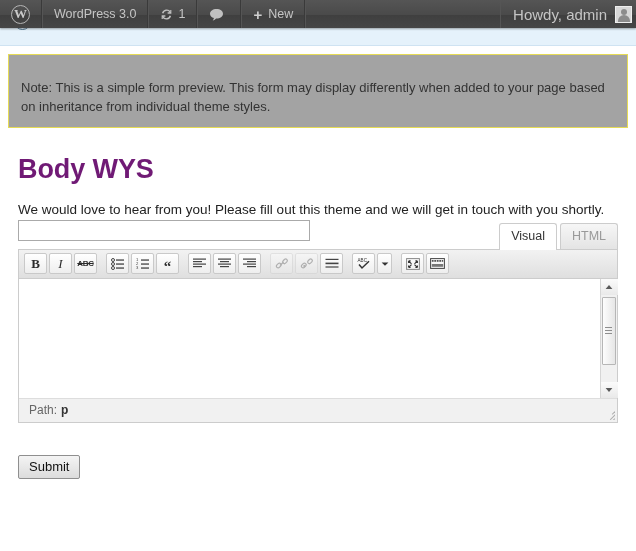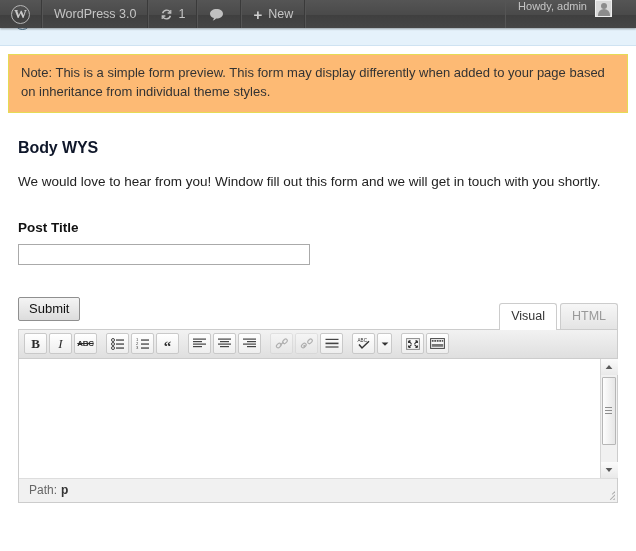--- a/index.html
+++ b/index.html
@@ -43,23 +43,24 @@
     line-height: 28px;
   }
   .ab-item:first-child { border-left: none; }
   .ab-spacer {
     flex: 1 1 auto;
     border-left: 1px solid #555555;
   }
   .ab-right {
     margin-left: auto;
     display: flex;
-    padding: 0 24px 0 12px;
+    align-items: center;
+    padding: 0 4px 0 12px;
     color: #c5c5c5;
-    font-size: 11px;
+    font-size: 15px;
     border-left: 1px solid #555555;
     cursor: pointer;
   }
   .wp-logo {
     width: 19px; height: 19px;
     border-radius: 50%;
     border: 1.6px solid #b4b4b4;
     color: #c9c9c9;
     display: flex;
     align-items: center;
@@ -161,37 +162,37 @@
   
   #content {
     position: absolute;
     top: 47px; left: 0;
     width: 636px;
   }
 
   
   #notice {
     margin: 7px 8px 0 8px;
-    background: #fdba74;
+    background: #a3a3a3;
     border: 1px solid #e6db55;
-    padding: 9px 12px 10px 12px;
+    padding: 24px 12px 10px 12px;
     font-size: 13px;
     color: #333333;
     line-height: 1.45;
     box-sizing: border-box;
   }
 
   
   #form-area {
     padding: 0 18px;
   }
   #form-title {
-    font-size: 16px;
+    font-size: 27px;
     font-weight: bold;
-    color: #0f172a;
+    color: #701a75;
     margin: 26px 0 0 0;
     letter-spacing: -0.1px;
   }
   #form-desc {
     font-size: 13.5px;
     color: #222222;
     margin: 16px 0 0 0;
     line-height: 1.4;
   }
   .field-label {
@@ -448,29 +449,24 @@
 </div>
 
 <div id="content">
 
   <div id="notice">Note: This is a simple form preview. This form may display differently when added to your page based on inheritance from individual theme styles.</div>
 
   <div id="form-area">
 
     <h2 id="form-title">Body WYS</h2>
 
-    <p id="form-desc">We would love to hear from you! Window fill out this form and we will get in touch with you shortly.</p>
-
-    <label class="field-label">Post Title</label>
+    <p id="form-desc">We would love to hear from you! Please fill out this theme and we will get in touch with you shortly.</p>
+
     <input id="post-title-input" type="text" placeholder="" style="">
 
-
-    <div id="submit-wrap">
-      <button id="submit-button">Submit</button>
-    </div>
 
     <div id="editor-wrap">
 
       <div id="editor-tabs">
         <div class="editor-tab active">Visual</div>
         <div class="editor-tab inactive">HTML</div>
       </div>
 
       <div id="editor-box">
 
@@ -632,14 +628,18 @@
           <span id="resize-grip">
             <i style="bottom:1px;  width:11px;"></i>
             <i style="bottom:4.5px;width:7.5px;"></i>
             <i style="bottom:8px;  width:4px;"></i>
           </span>
         </div>
 
       </div>
     </div>
 
+    <div id="submit-wrap">
+      <button id="submit-button">Submit</button>
+    </div>
+
   </div>
 </div>
 
 </body></html>

